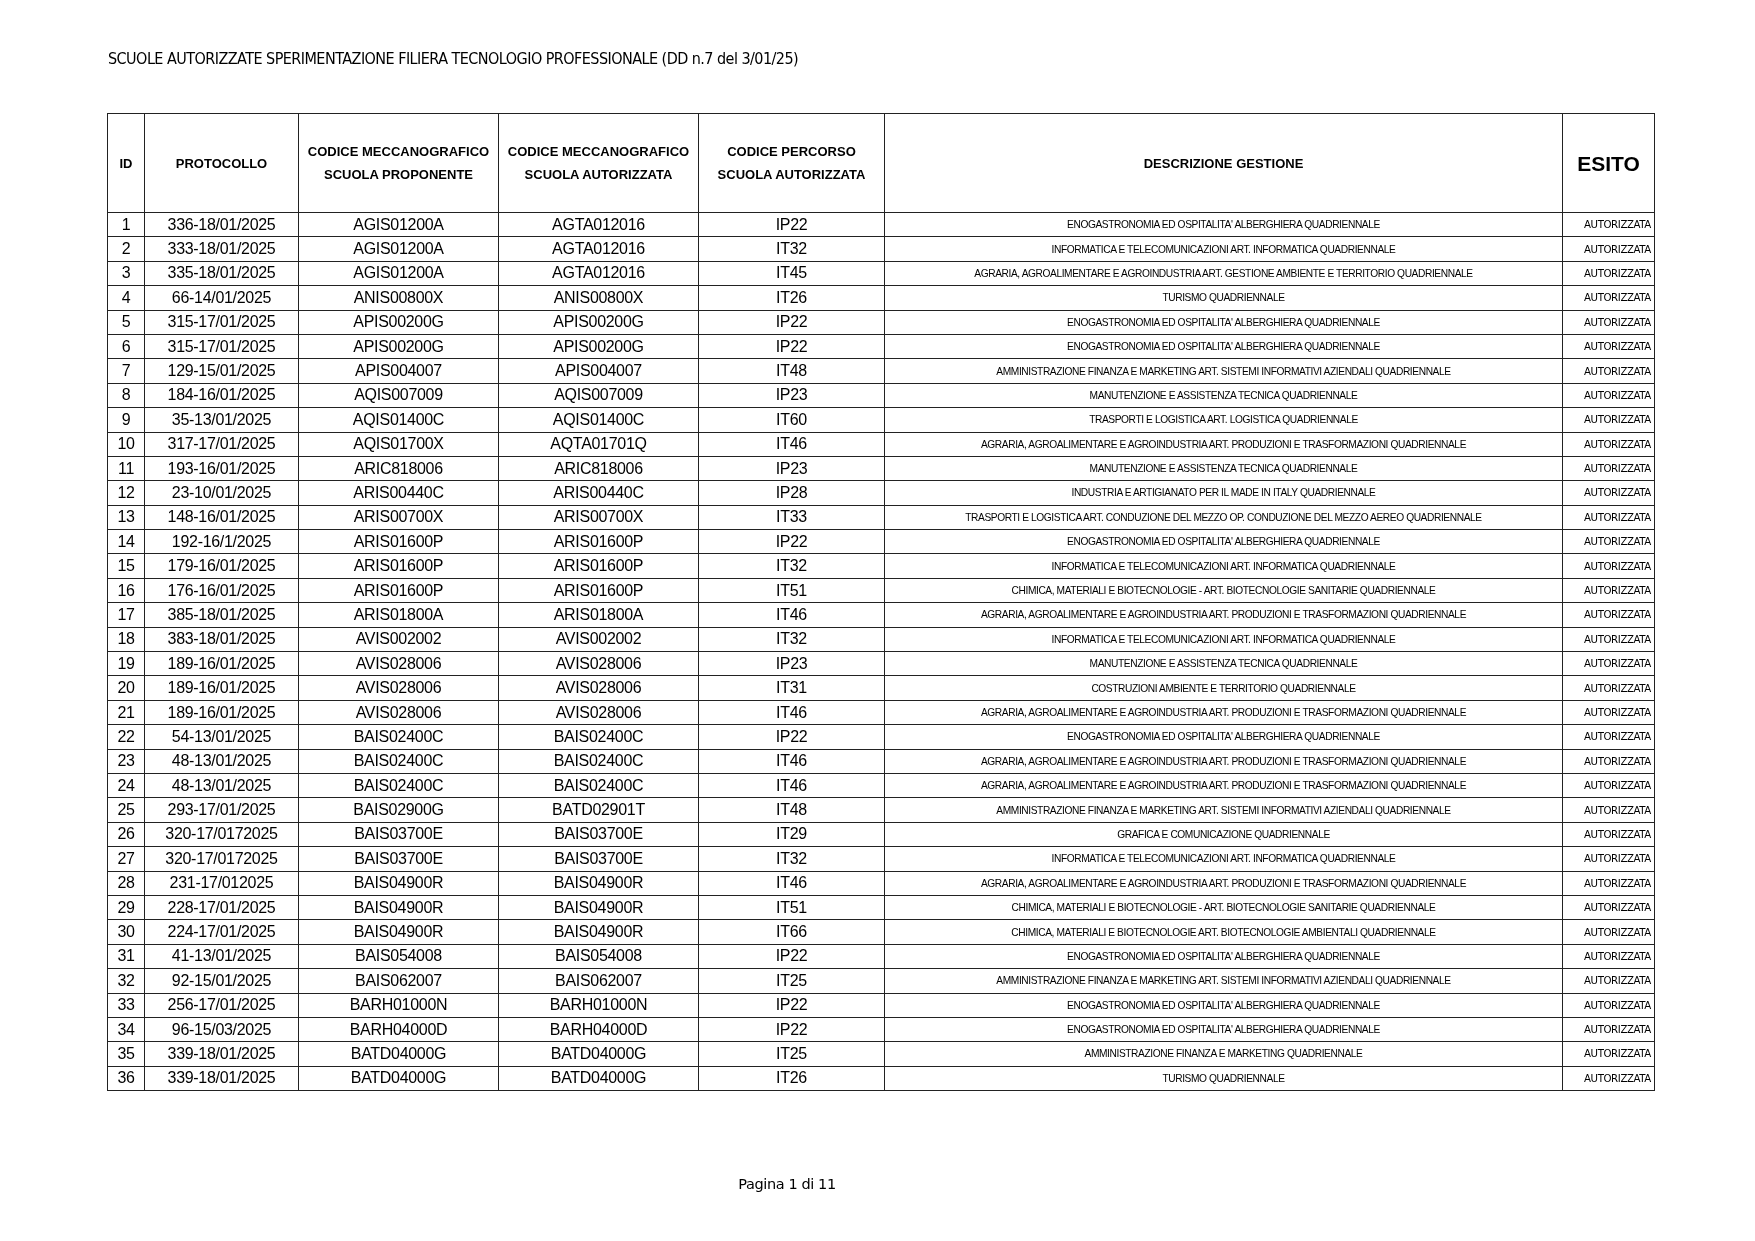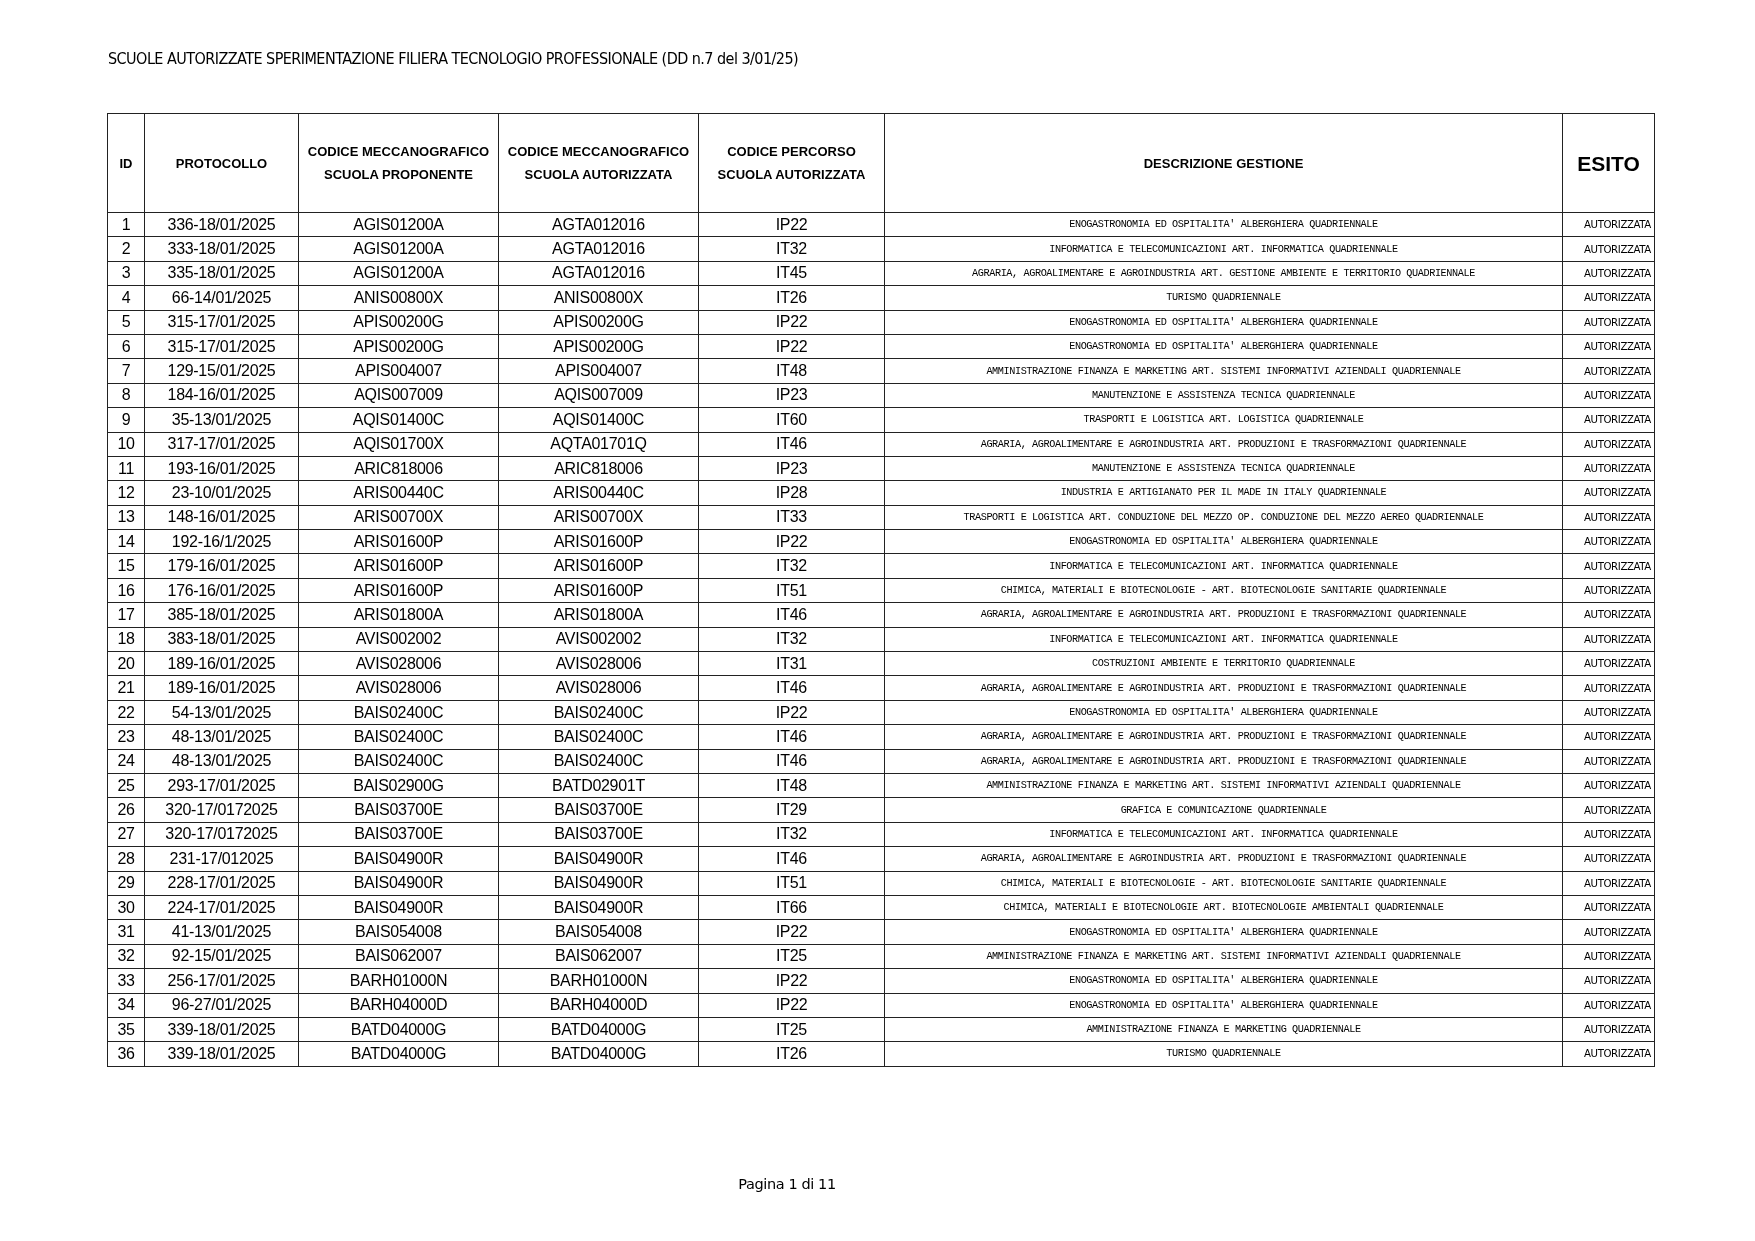--- a/index.html
+++ b/index.html
@@ -4,21 +4,21 @@
 <style>
   html, body { margin: 0; padding: 0; background: #ffffff; }
   body { width: 1755px; height: 1241px; position: relative; overflow: hidden; font-family: "Liberation Sans", sans-serif; color: #000; }
   .doc-title { position: absolute; left: 108px; top: 50px; font-family: "DejaVu Sans", sans-serif; font-size: 15.5px; letter-spacing: -0.6px; transform: scaleX(0.93); transform-origin: left top; white-space: nowrap; }
   table.list { position: absolute; left: 107px; top: 113px; width: 1547px; border-collapse: collapse; table-layout: fixed; }
   table.list th, table.list td { border: 1.5px solid #222; padding: 0; text-align: center; vertical-align: middle; overflow: hidden; white-space: nowrap; }
   table.list th { height: 98px; font-family: "Liberation Sans", sans-serif; font-weight: bold; font-size: 13px; line-height: 23px; white-space: normal; }
   table.list th.esito { font-size: 21px; }
   table.list td { height: 23.4px; font-family: "Liberation Sans", sans-serif; font-size: 16px; }
   table.list td.narrow { font-family: "Liberation Sans Narrow", "Liberation Sans", sans-serif; letter-spacing: -0.3px; }
-  table.list td.desc { font-family: Liberation Mono, monospace; font-size: 10.2px; letter-spacing: -0.4px; margin-left: 25px; }
+  table.list td.desc { font-family: Liberation Sans, sans-serif; font-size: 10.2px; letter-spacing: -0.4px; margin-left: 25px; }
   table.list td.esito { font-family: "DejaVu Sans", sans-serif; font-size: 10.2px; letter-spacing: -0.4px; padding-left: 18px; }
   .footer { position: absolute; left: 0; width: 1574px; top: 1176px; text-align: center; font-family: "DejaVu Sans", sans-serif; font-size: 14.5px; letter-spacing: -0.4px; }
 </style>
 </head>
 <body>
 
 <div class="doc-title">SCUOLE AUTORIZZATE SPERIMENTAZIONE FILIERA TECNOLOGIO PROFESSIONALE (DD n.7 del 3/01/25)</div>
 
 <table class="list">
   <colgroup>
@@ -198,20 +198,29 @@
       <tr>
         <td class="narrow">18</td>
         <td class="narrow">383-18/01/2025</td>
         <td class="narrow">AVIS002002</td>
         <td class="narrow">AVIS002002</td>
         <td class="narrow">IT32</td>
         <td class="desc">INFORMATICA E TELECOMUNICAZIONI ART. INFORMATICA QUADRIENNALE</td>
         <td class="esito">AUTORIZZATA</td>
       </tr>
       <tr>
+        <td class="narrow">19</td>
+        <td class="narrow">189-16/01/2025</td>
+        <td class="narrow">AVIS028006</td>
+        <td class="narrow">AVIS028006</td>
+        <td class="narrow">IP23</td>
+        <td class="desc">MANUTENZIONE E ASSISTENZA TECNICA QUADRIENNALE</td>
+        <td class="esito">AUTORIZZATA</td>
+      </tr>
+      <tr>
         <td class="narrow">20</td>
         <td class="narrow">189-16/01/2025</td>
         <td class="narrow">AVIS028006</td>
         <td class="narrow">AVIS028006</td>
         <td class="narrow">IT31</td>
         <td class="desc">COSTRUZIONI AMBIENTE E TERRITORIO QUADRIENNALE</td>
         <td class="esito">AUTORIZZATA</td>
       </tr>
       <tr>
         <td class="narrow">21</td>
@@ -325,21 +334,21 @@
         <td class="narrow">33</td>
         <td class="narrow">256-17/01/2025</td>
         <td class="narrow">BARH01000N</td>
         <td class="narrow">BARH01000N</td>
         <td class="narrow">IP22</td>
         <td class="desc">ENOGASTRONOMIA ED OSPITALITA' ALBERGHIERA QUADRIENNALE</td>
         <td class="esito">AUTORIZZATA</td>
       </tr>
       <tr>
         <td class="narrow">34</td>
-        <td class="narrow">96-27/01/2025</td>
+        <td class="narrow">96-15/03/2025</td>
         <td class="narrow">BARH04000D</td>
         <td class="narrow">BARH04000D</td>
         <td class="narrow">IP22</td>
         <td class="desc">ENOGASTRONOMIA ED OSPITALITA' ALBERGHIERA QUADRIENNALE</td>
         <td class="esito">AUTORIZZATA</td>
       </tr>
       <tr>
         <td class="narrow">35</td>
         <td class="narrow">339-18/01/2025</td>
         <td class="narrow">BATD04000G</td>

